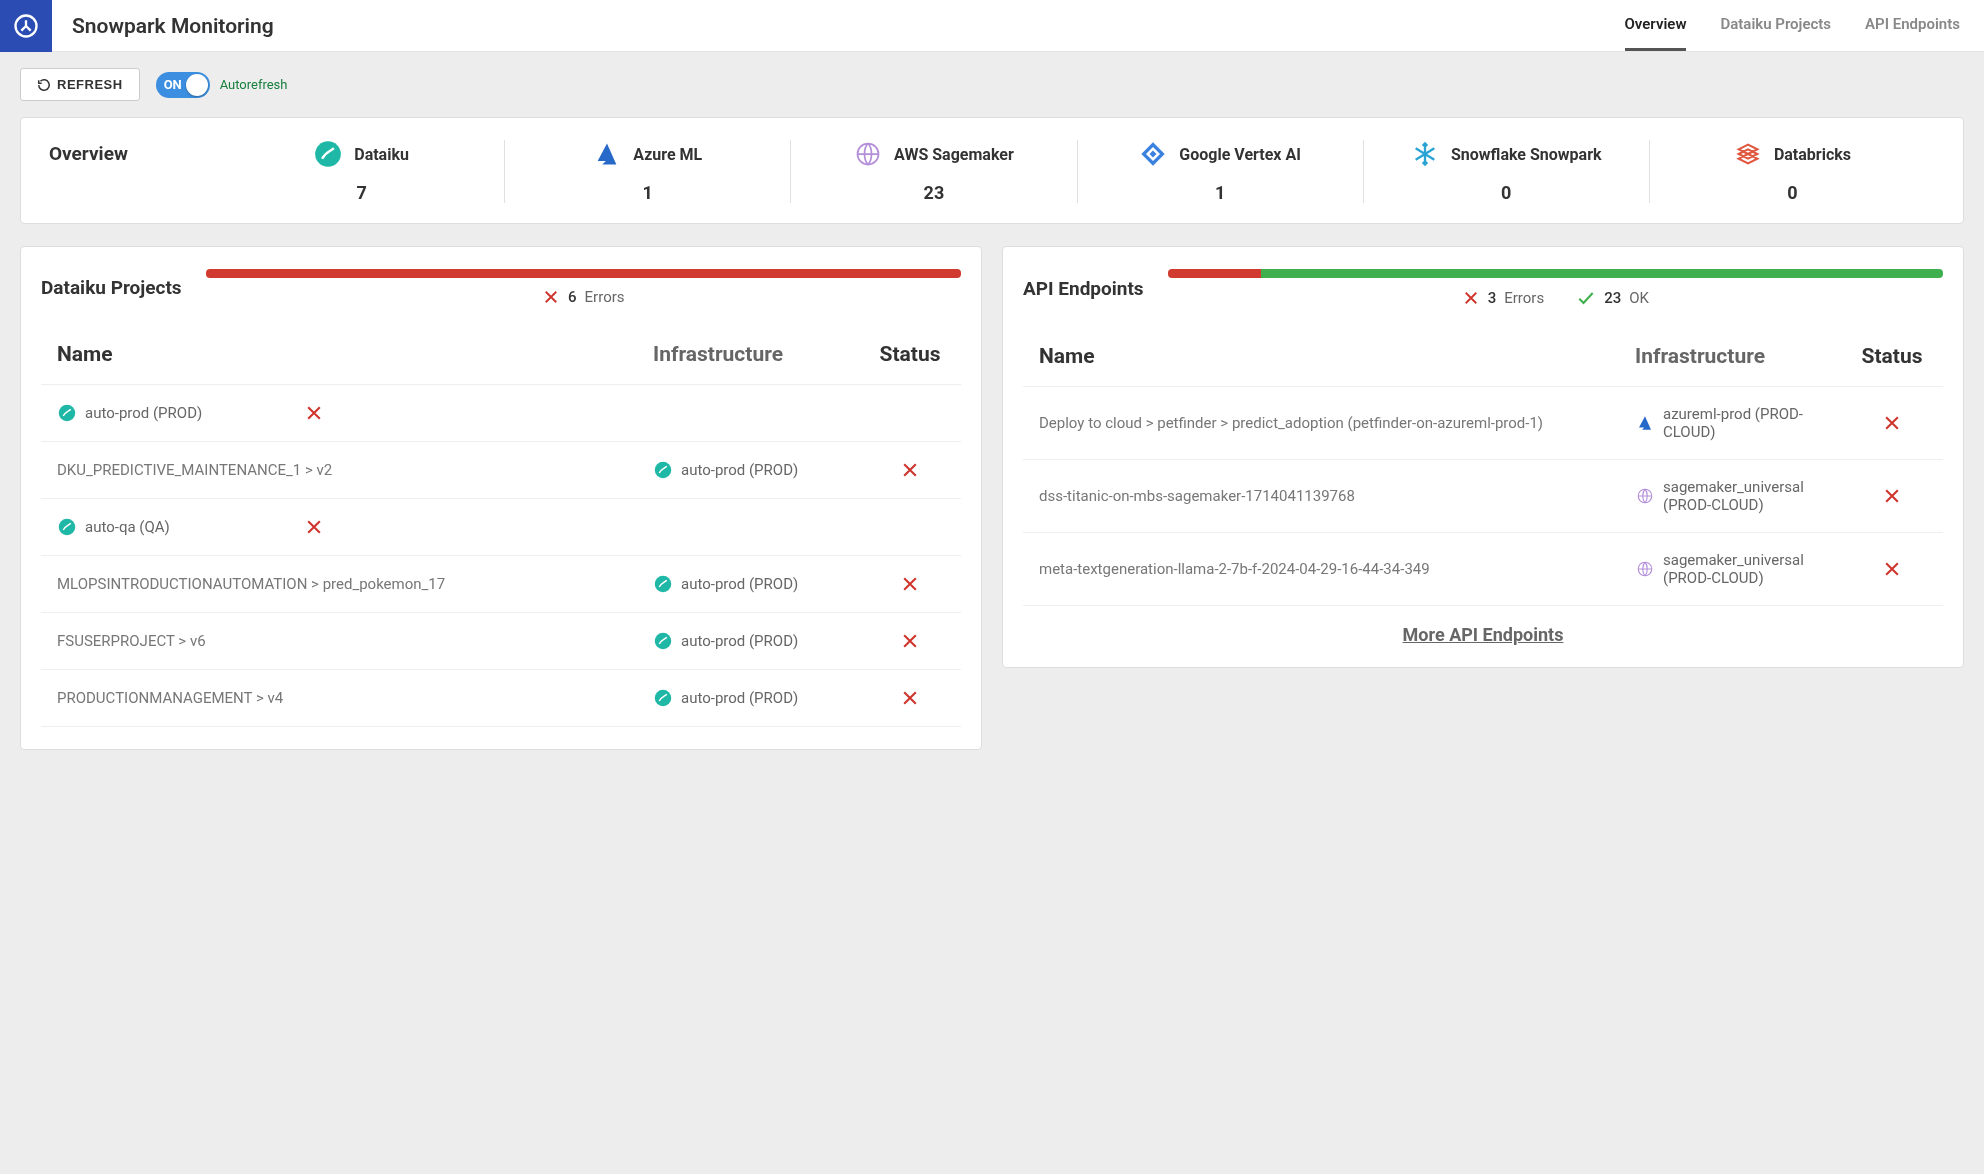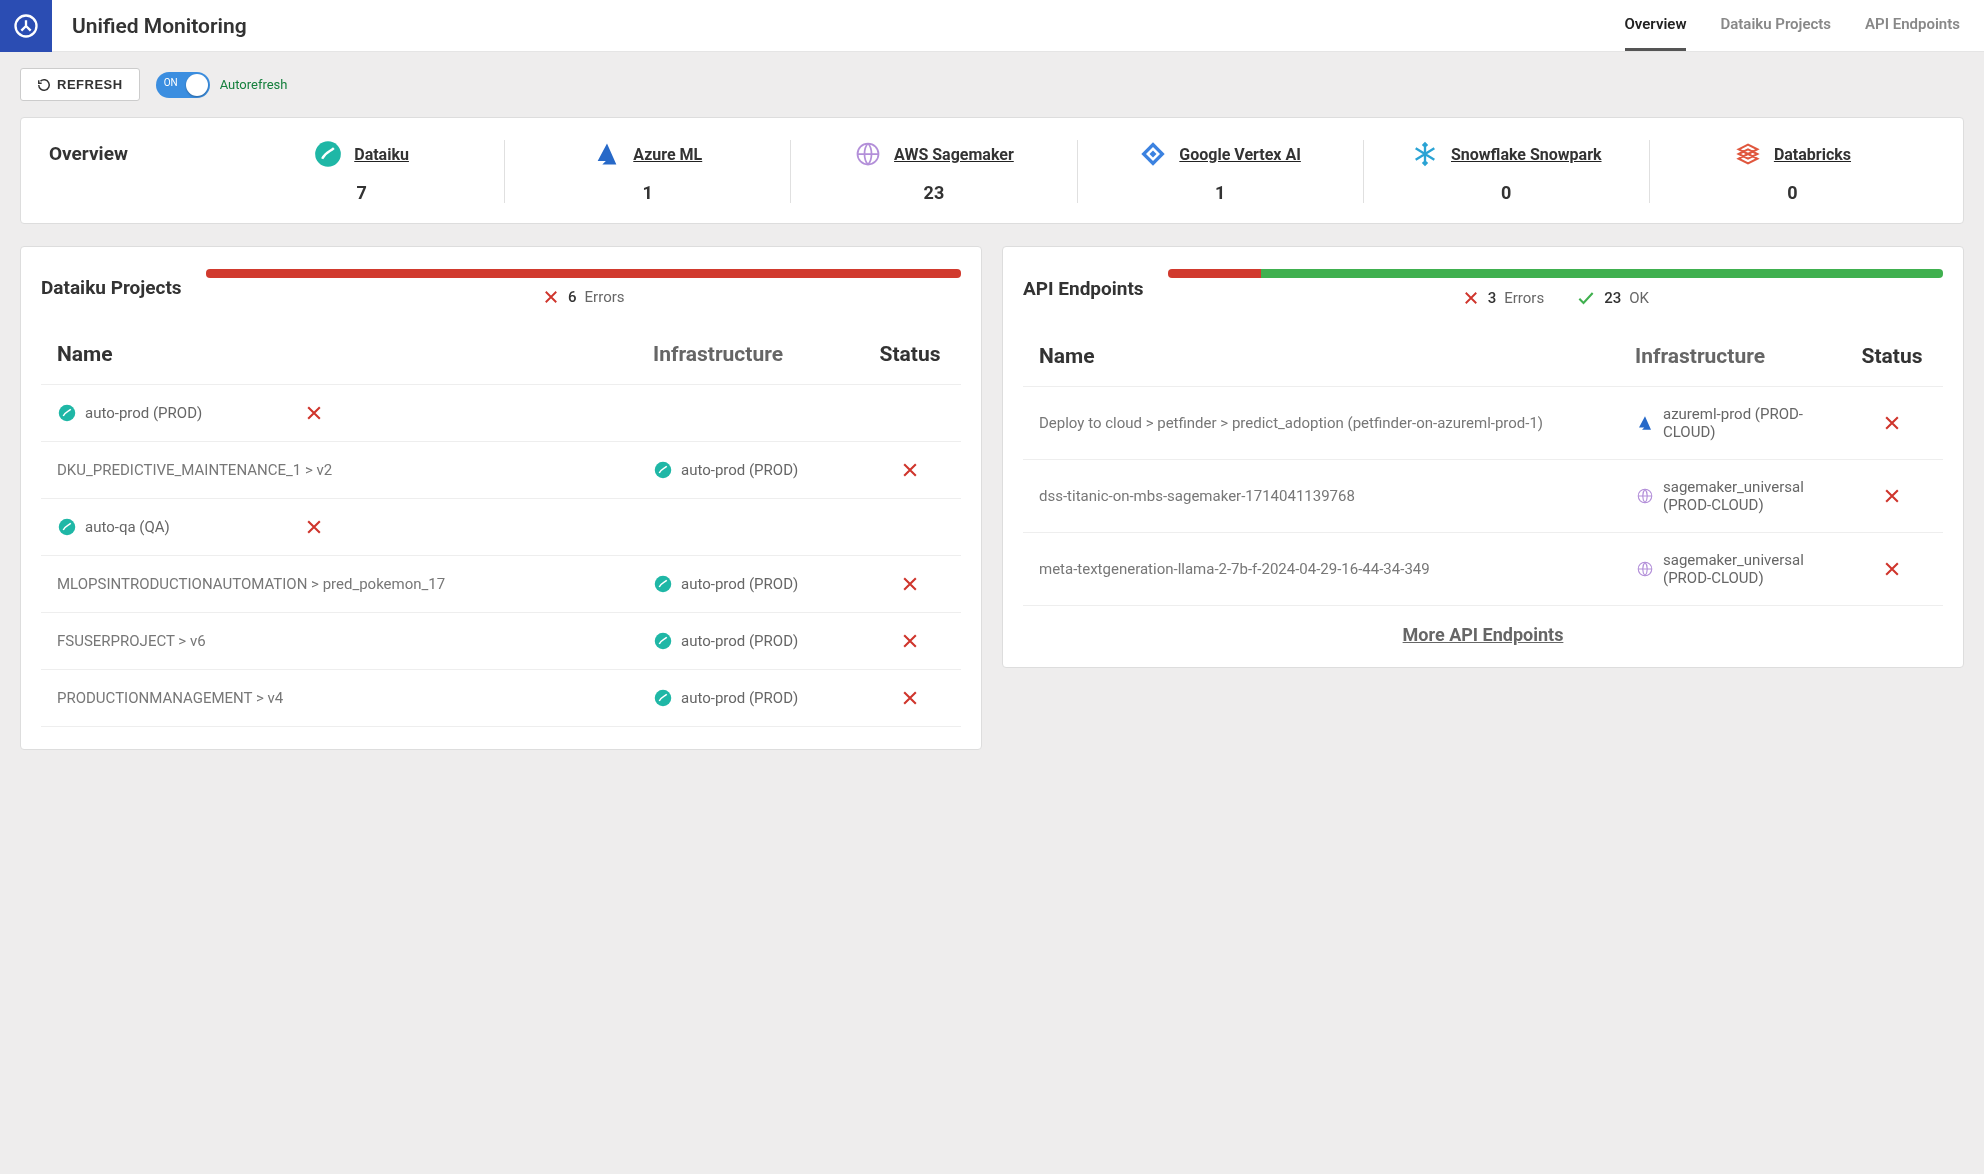--- a/index.html
+++ b/index.html
@@ -84,22 +84,22 @@
     background: #3b8ee0;
     border-radius: 13px;
     position: relative;
     cursor: pointer;
   }
   .toggle-on {
     position: absolute;
     left: 8px;
     top: 5px;
     color: #fff;
-    font-size: 10px;
-    font-weight: 400;
+    font-size: 13px;
+    font-weight: 700;
   }
   .toggle-knob {
     position: absolute;
     right: 2px;
     top: 2px;
     width: 22px;
     height: 22px;
     background: #fff;
     border-radius: 50%;
     box-shadow: 0 1px 2px rgba(0,0,0,0.3);
@@ -139,21 +139,20 @@
     flex-direction: column;
     align-items: center;
     gap: 14px;
     padding: 0 10px;
   }
   .platform:first-child { border-left: none; }
   .platform-head {
     display: flex;
     align-items: center;
     gap: 12px;
-    text-decoration: underline;
   }
   .platform-name {
     font-size: 16px;
     font-weight: 700;
     color: #333;
   }
   .platform-count {
     font-size: 18px;
     font-weight: 700;
     color: #333;
@@ -267,21 +266,21 @@
 </head>
 <body>
 
 <div class="topbar">
   <div class="logo-square">
     <svg width="28" height="28" viewBox="0 0 24 24" fill="none" stroke="#fff" stroke-width="2">
       <circle cx="12" cy="12" r="9"></circle>
       <path d="M12 7 L12 12 M12 12 L8 16 M12 12 L16 16"></path>
     </svg>
   </div>
-  <div class="page-title">Unified Monitoring</div>
+  <div class="page-title">Snowpark Monitoring</div>
   <div class="top-tabs">
     <div class="top-tab active">Overview</div>
     <div class="top-tab">Dataiku Projects</div>
     <div class="top-tab">API Endpoints</div>
   </div>
 </div>
 
 <div class="toolbar">
   <button class="btn-refresh">
     <span>

